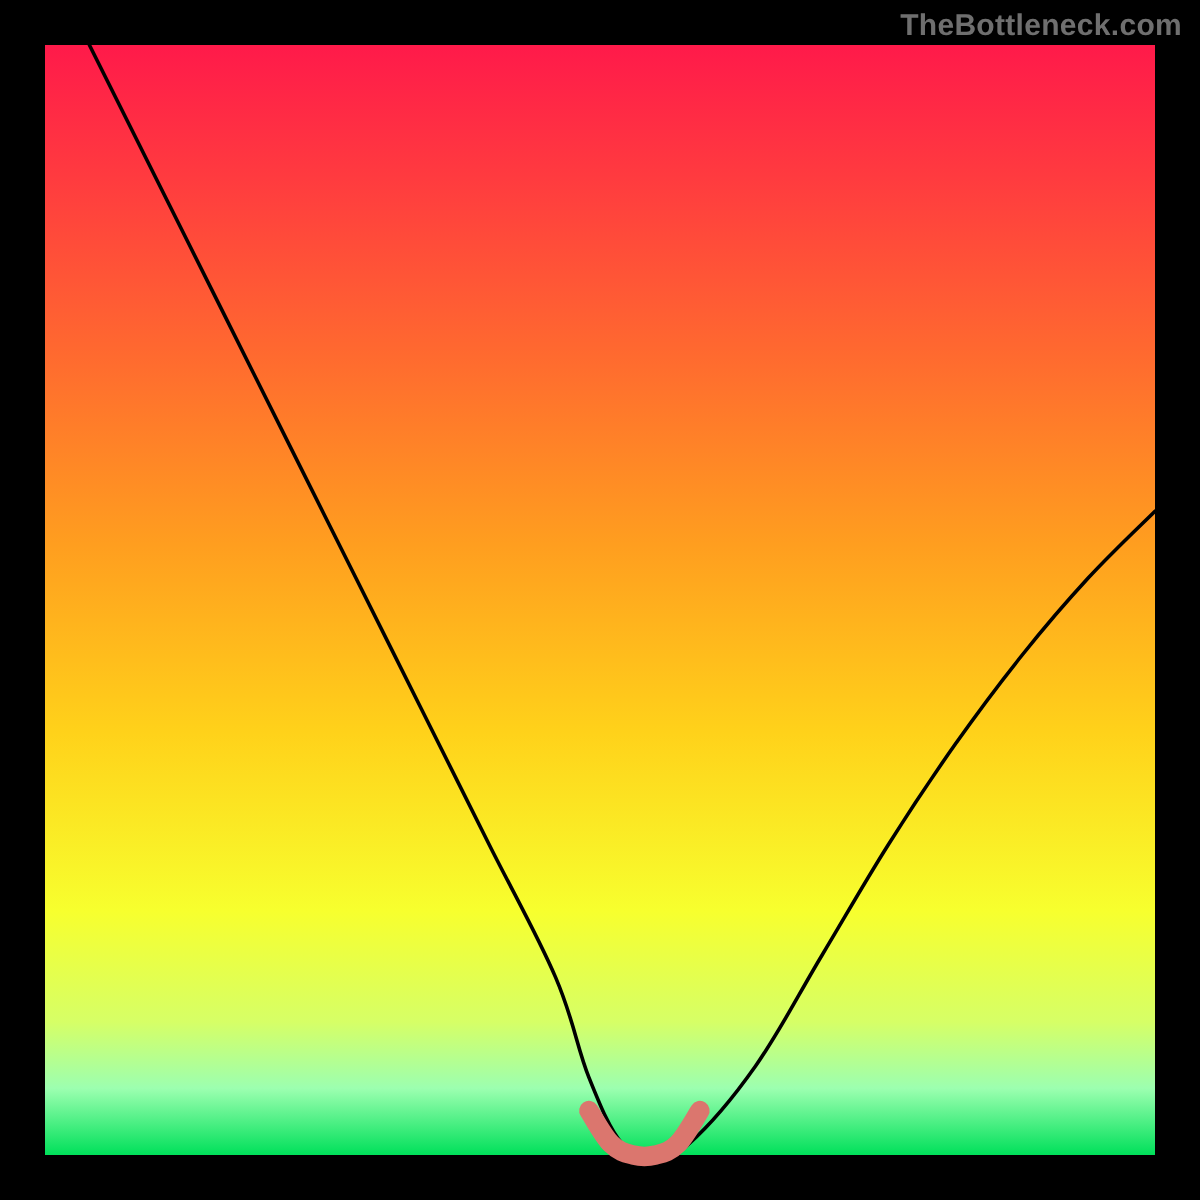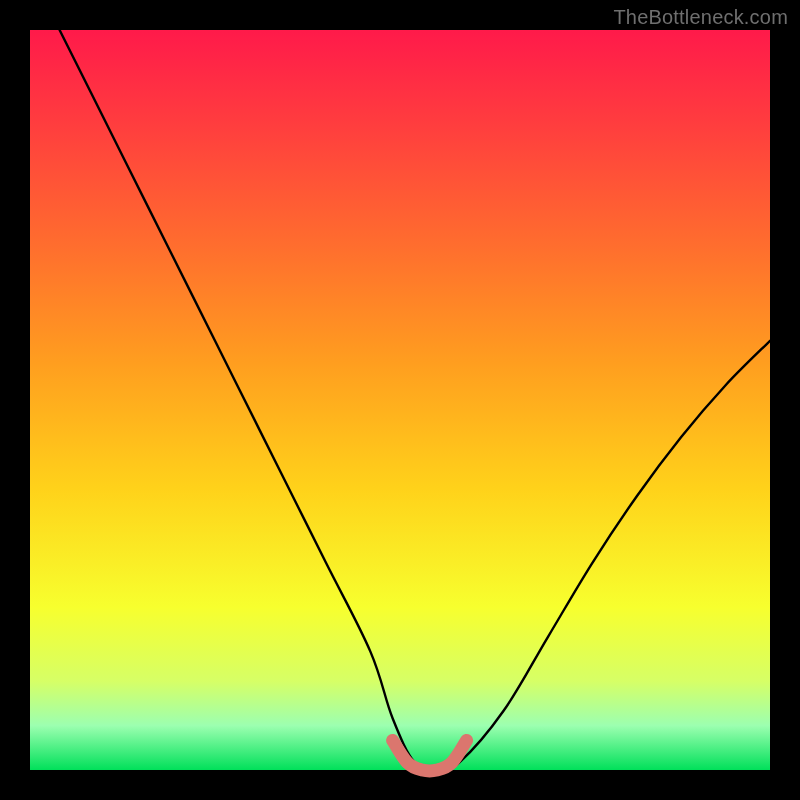--- a/index.html
+++ b/index.html
@@ -29,21 +29,21 @@
   .gradient {
     position: absolute;
     inset: 0;
   }
   .watermark {
     position: absolute;
     top: 6px;
     right: 12px;
     color: #6f6f6f;
     font-size: 20px;
-    font-weight: 400;
+    font-weight: 700;
     letter-spacing: 0.2px;
     user-select: none;
   }
   svg.curve {
     position: absolute;
     inset: 0;
     overflow: visible;
   }
 </style>
 </head>

